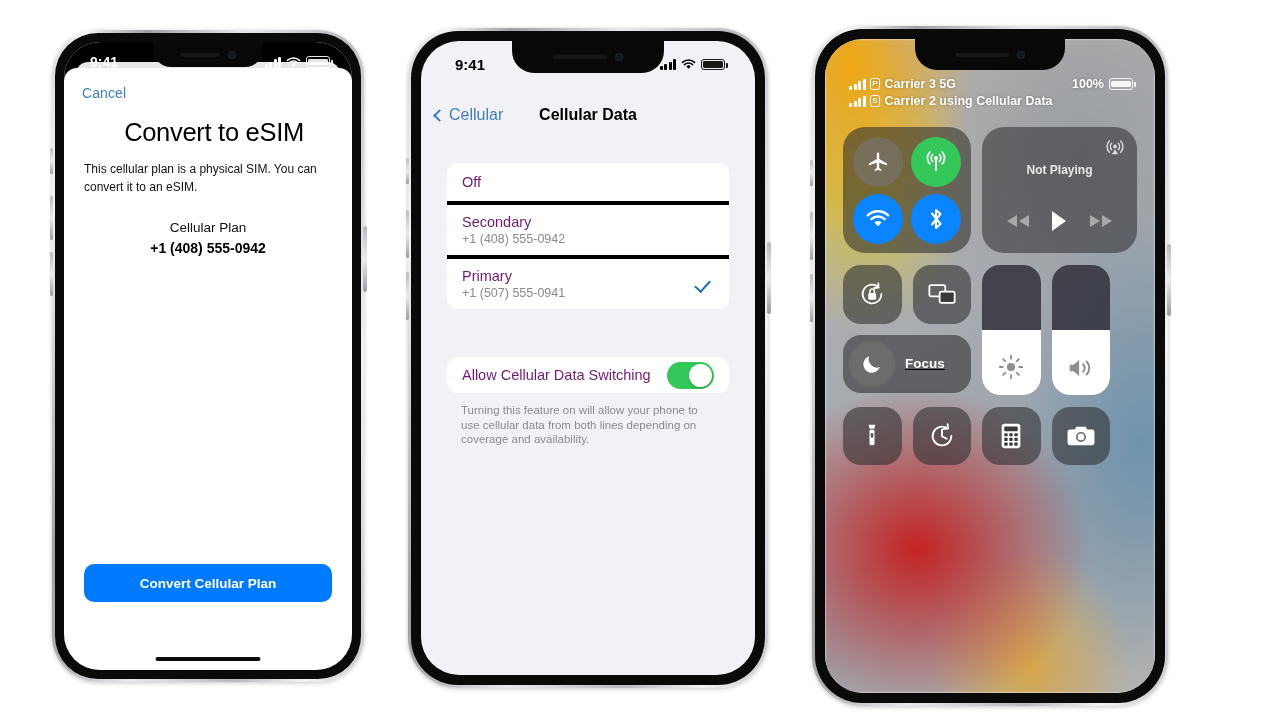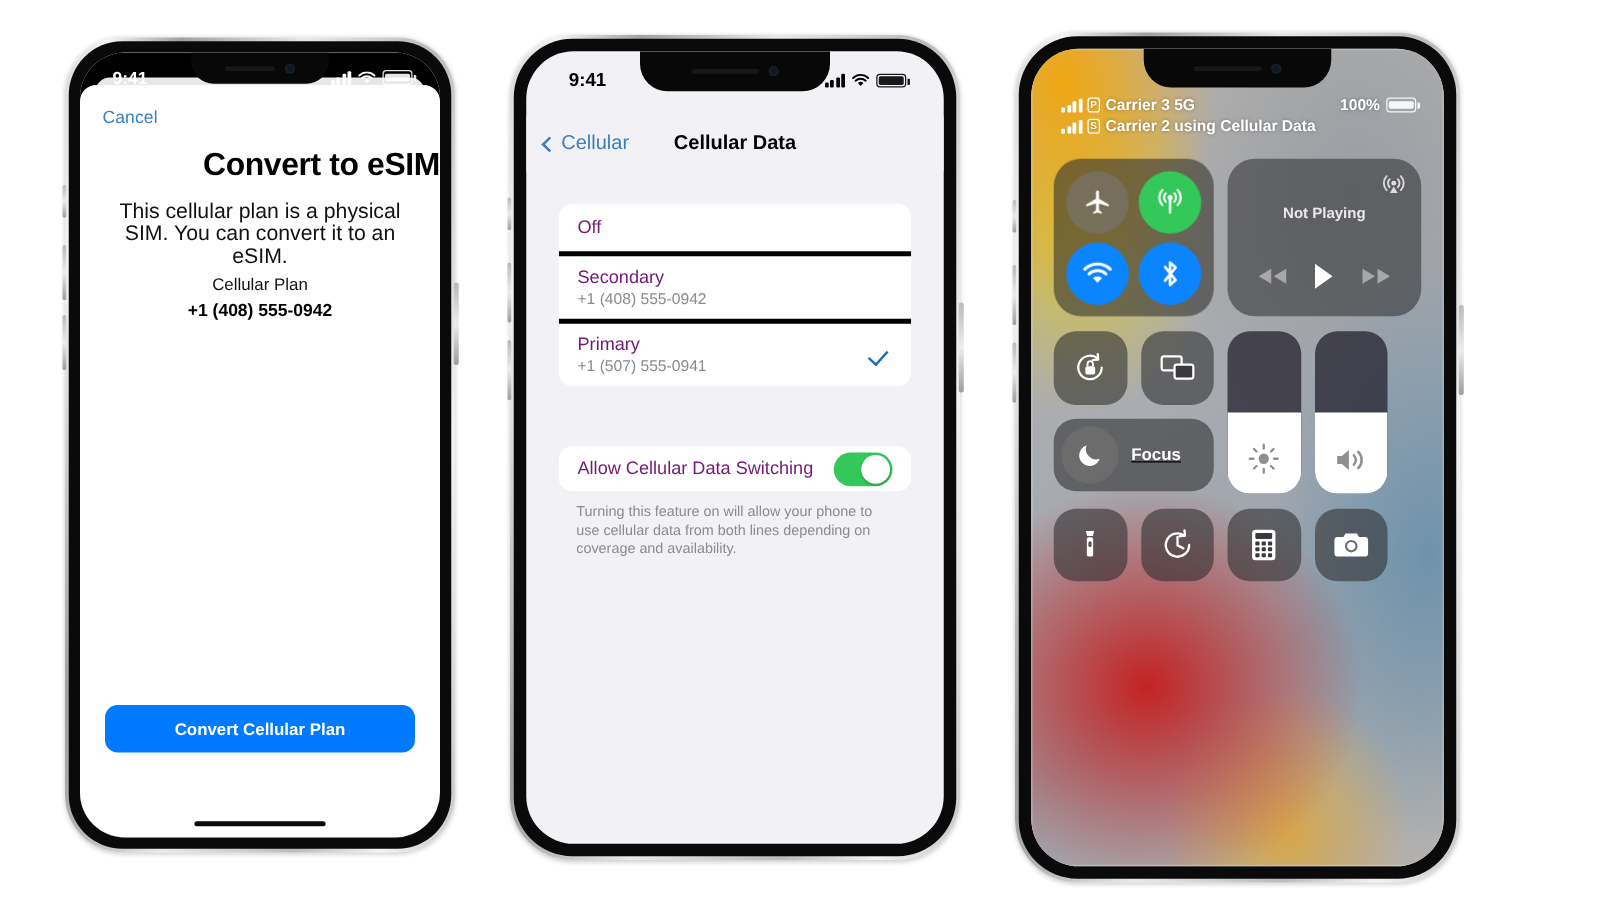--- a/index.html
+++ b/index.html
@@ -82,26 +82,26 @@
   }
   .p1-sheet {
     position: absolute; top: 26px; left: 0; right: 0; bottom: 0;
     background: #fff; border-radius: 13px 13px 0 0;
   }
   .p1-cancel {
     position: absolute; top: 17px; left: 18px;
     font-size: 14px; color: #3d7ebf; letter-spacing:.1px;
   }
   .p1-title {
-    position: absolute; top: 50px; left: 12px; right: 0; text-align: right;
-    font-size: 25.5px; font-weight: bold; color: #000; letter-spacing: -.3px;
+    position: absolute; top: 50px; left: 12px; right: 0; text-align: center;
+    font-size: 25.5px; font-weight: normal; color: #000; letter-spacing: -.3px;
   }
   .p1-body {
-    position: absolute; top: 92px; left: 20px; right: 20px; text-align: center;
-    font-size: 17px; line-height: 18px; color: #111;
+    position: absolute; top: 92px; left: 20px; right: 20px; 
+    font-size: 12px; line-height: 18px; color: #111;
   }
   .p1-planlabel {
     position: absolute; top: 152px; left: 0; right: 0; text-align: center;
     font-size: 13.5px; color: #111;
   }
   .p1-plannum {
     position: absolute; top: 172px; left: 0; right: 0; text-align: center;
     font-size: 14px; font-weight: bold; color: #000;
   }
   .p1-cta {

